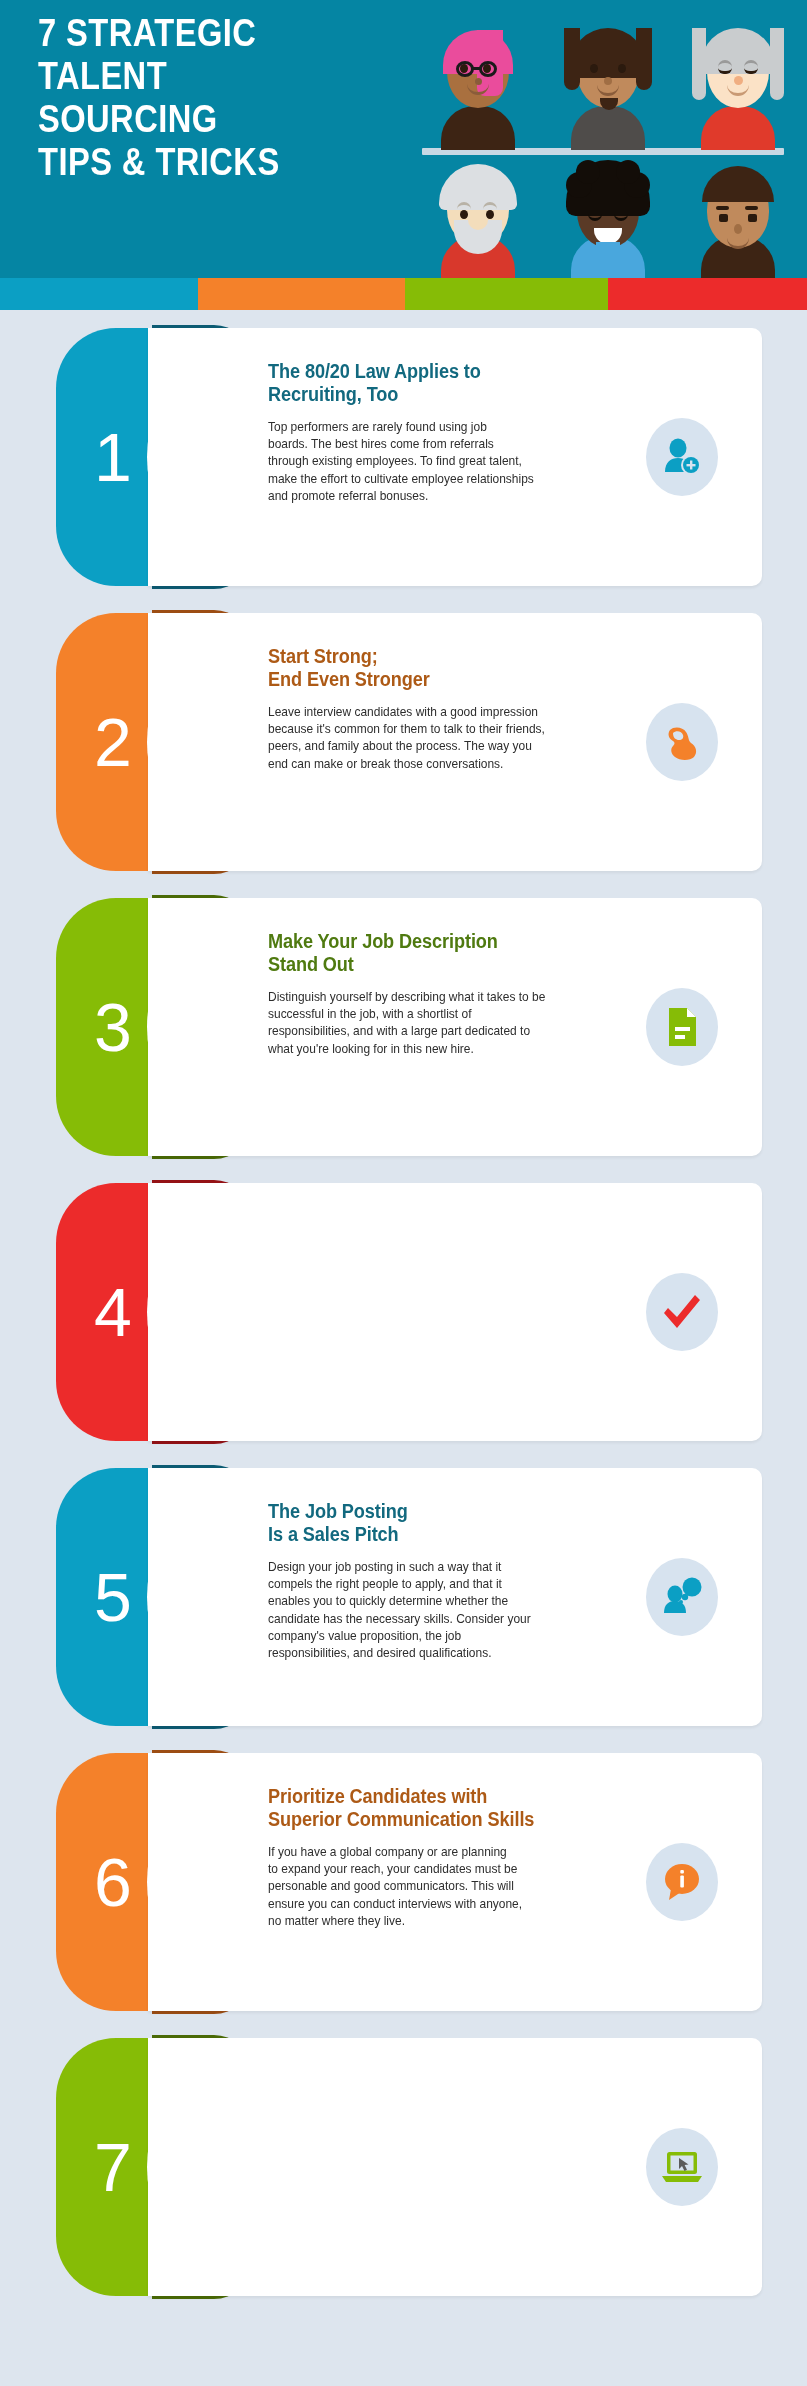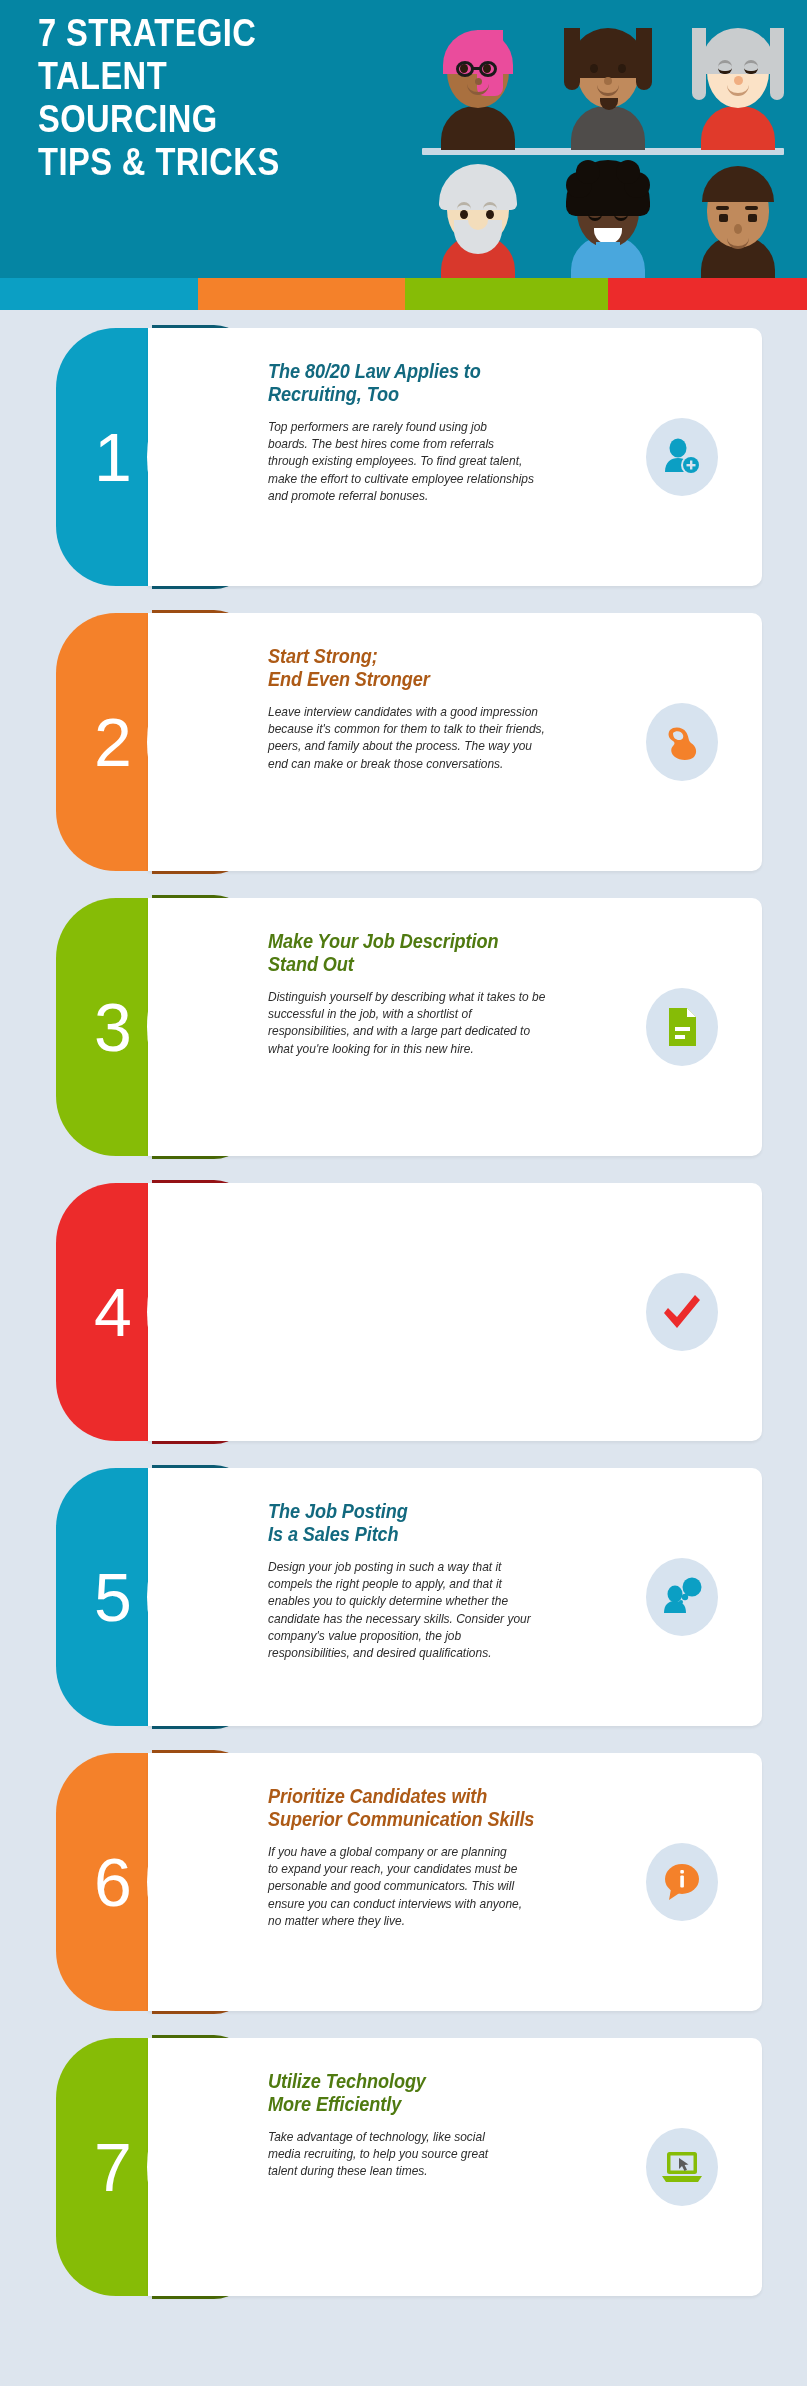--- a/index.html
+++ b/index.html
@@ -164,21 +164,20 @@
     width: 130px;
     height: 258px;
     background: #ffffff;
     border-radius: 130px 0 0 130px / 129px 0 0 129px;
   }
   .panel-inner {
     position: absolute;
     left: 120px;
     top: 32px;
     right: 130px;
-    font-style: italic;
   }
   .card-title {
     font-family: "Liberation Sans Narrow", "Liberation Sans", sans-serif;
     font-weight: bold;
     font-size: 19.5px;
     line-height: 23px;
     letter-spacing: -0.1px;
     white-space: pre-line;
     margin-bottom: 13px;
     transform: scaleX(0.93);
@@ -463,27 +462,20 @@
       </div>
     </div>
 
     <div class="card">
       <div class="tab" style="background:#86bc06;">
         <div class="tab-num">7</div>
       </div>
       <div class="arc" style="background:#4a6a06;"></div>
       <div class="panel">
         <div class="panel-bulge"></div>
-        <div class="panel-inner">
-          <div class="card-title" style="color:#4f7a10;">Utilize Technology
-More Efficiently</div>
-          <div class="card-body">Take advantage of technology, like social
-media recruiting, to help you source great
-talent during these lean times.</div>
-        </div>
         <div class="icon-circle">
           <svg width="44" height="38" viewBox="0 0 44 38">
             <rect x="7" y="4" width="30" height="22" rx="2.5" fill="#86bc06"></rect>
             <rect x="10.5" y="7.5" width="23" height="15" fill="#d7e3ef"></rect>
             <path d="M2 28 H42 L38 34 H6 Z" fill="#86bc06"></path>
             <path d="M19 10 L19 21 L22 18 L24.5 23 L27 21.8 L24.6 17 L28.5 16.5 Z" fill="#5c5c5c"></path>
           </svg>
         </div>
       </div>
     </div>

